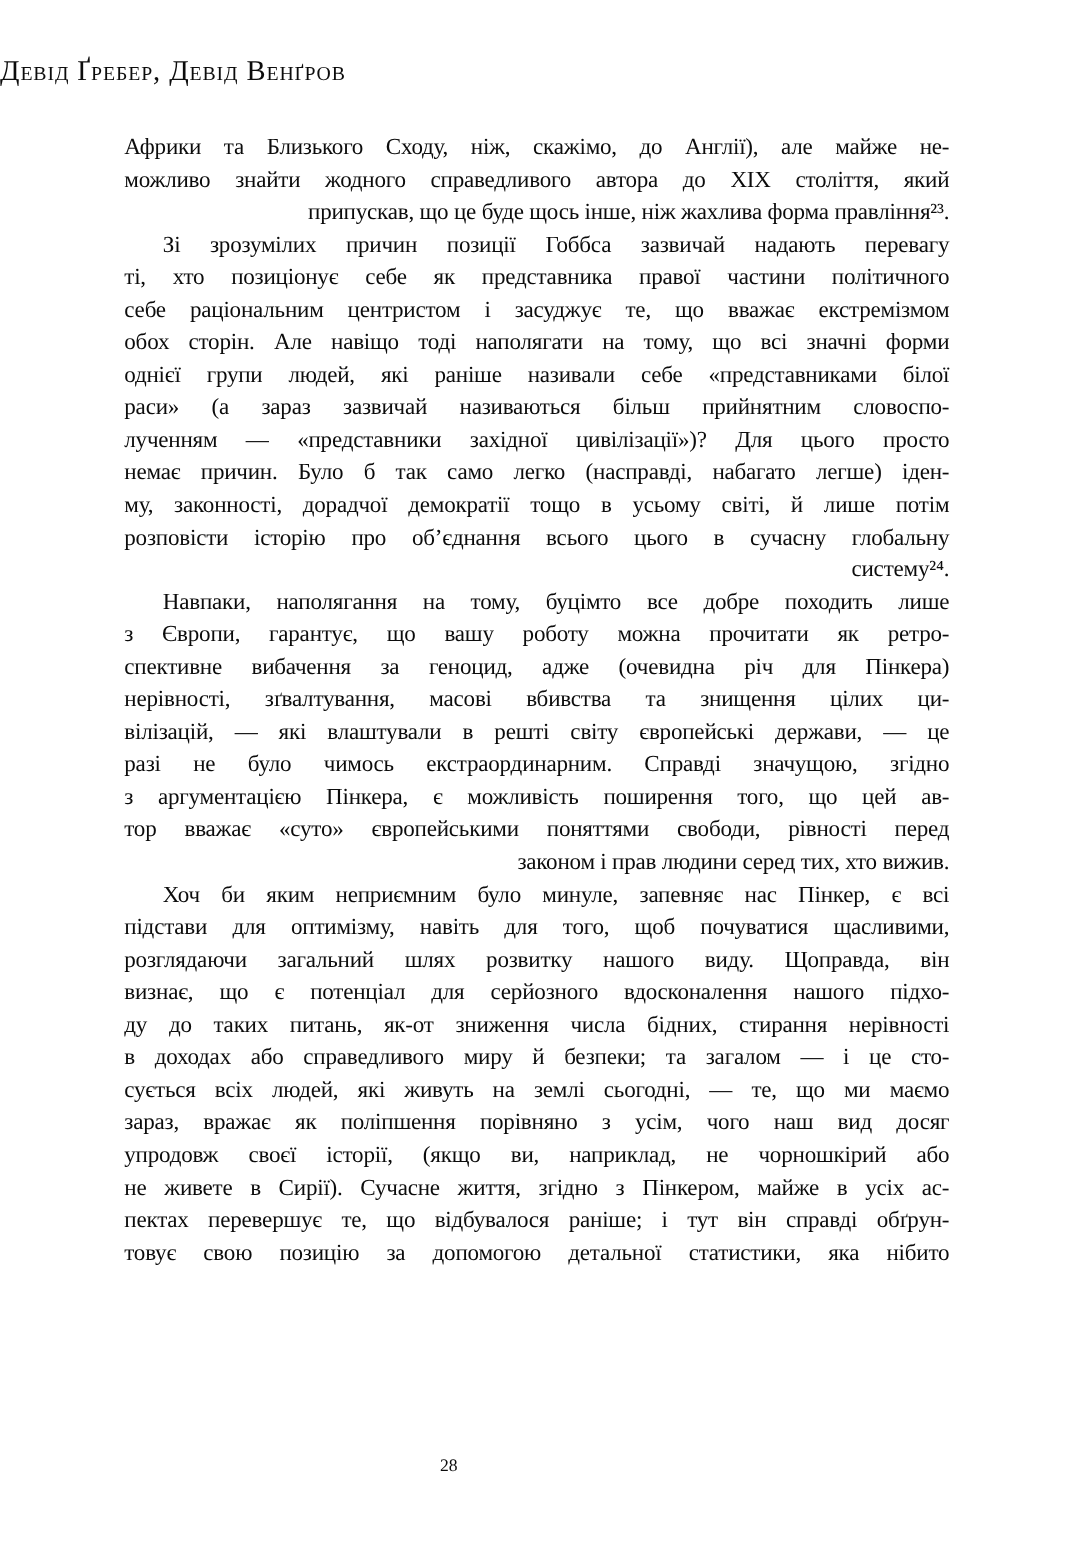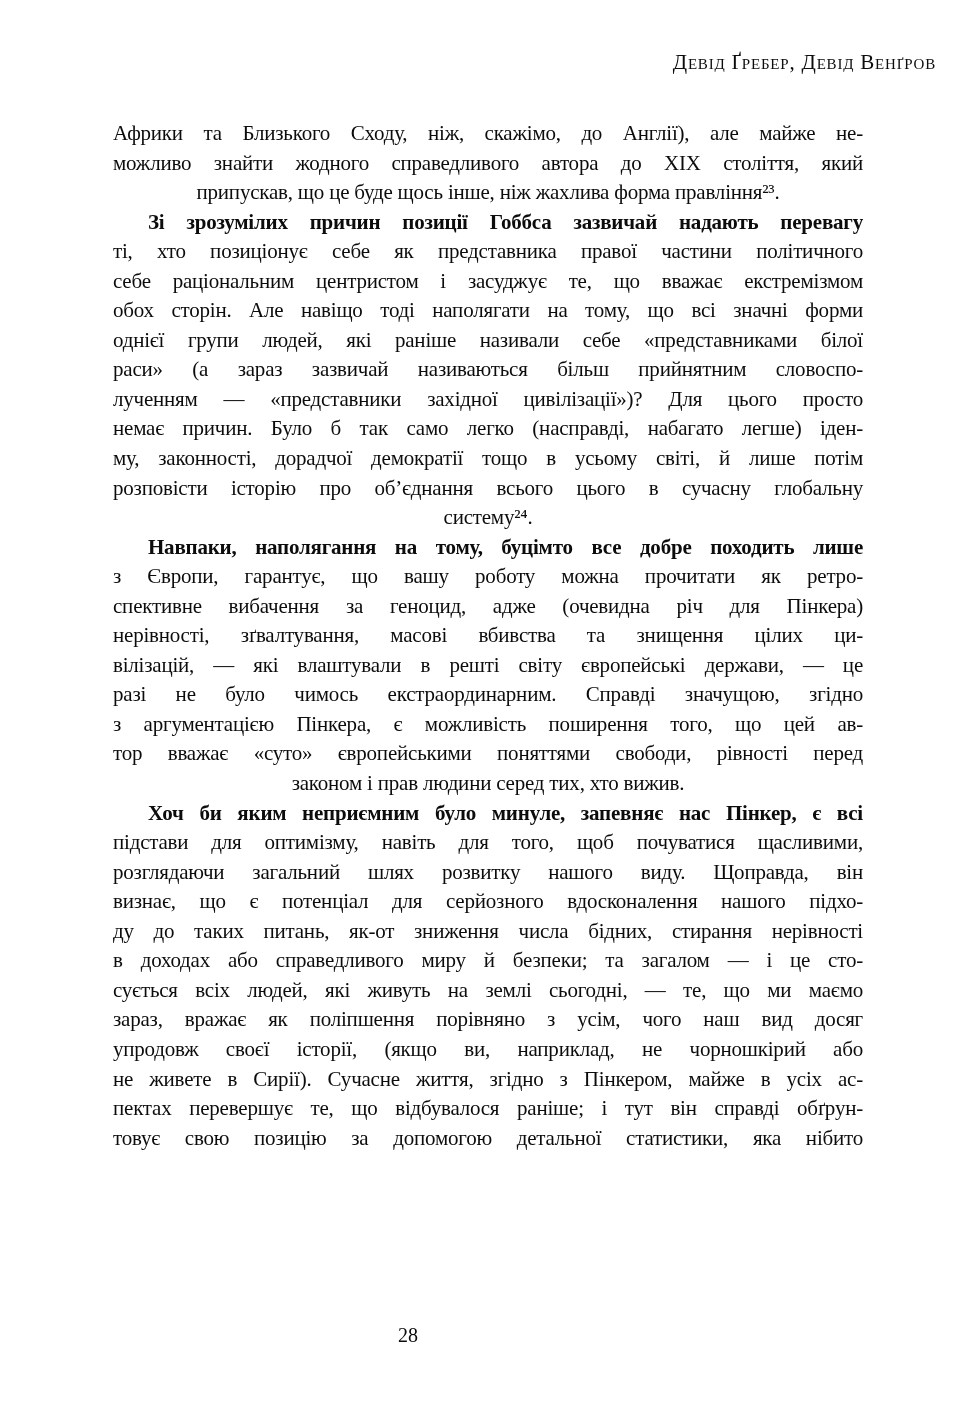--- a/index.html
+++ b/index.html
@@ -13,54 +13,53 @@
     position: relative;
     overflow: hidden;
     font-family: "Liberation Serif", "DejaVu Serif", serif;
     color: #0c0c0c;
   }
   .page-header {
     position: absolute;
     top: 50px;
     left: 0;
     width: 936px;
-    text-align: right;
+    text-align: left;
     font-variant: small-caps;
-    font-size: 21px;
+    font-size: 26px;
     letter-spacing: 0.8px;
     color: #0c0c0c;
   }
   .body-text {
     position: absolute;
     top: 119px;
     left: 113px;
     width: 750px;
     font-size: 21px;
     line-height: 29.55px;
     letter-spacing: -0.01em;
   }
   .line {
-    text-align: center;
+    text-align: right;
     white-space: normal;
   }
   .line.j {
     text-align: justify;
     text-align-last: justify;
   }
   .line.ind {
     text-indent: 35px;
-    font-weight: bold;
   }
   .page-number {
     position: absolute;
     top: 1324px;
     left: 0;
     width: 816px;
     text-align: center;
-    font-size: 20px;
+    font-size: 16px;
     color: #0c0c0c;
   }
 </style>
 </head>
 <body>
 
 <div class="page-header">Девід Ґребер, Девід Венґров</div>
 
 <div class="body-text">
     <div class="line j">Африки та Близького Сходу, ніж, скажімо, до Англії), але майже не-</div>

